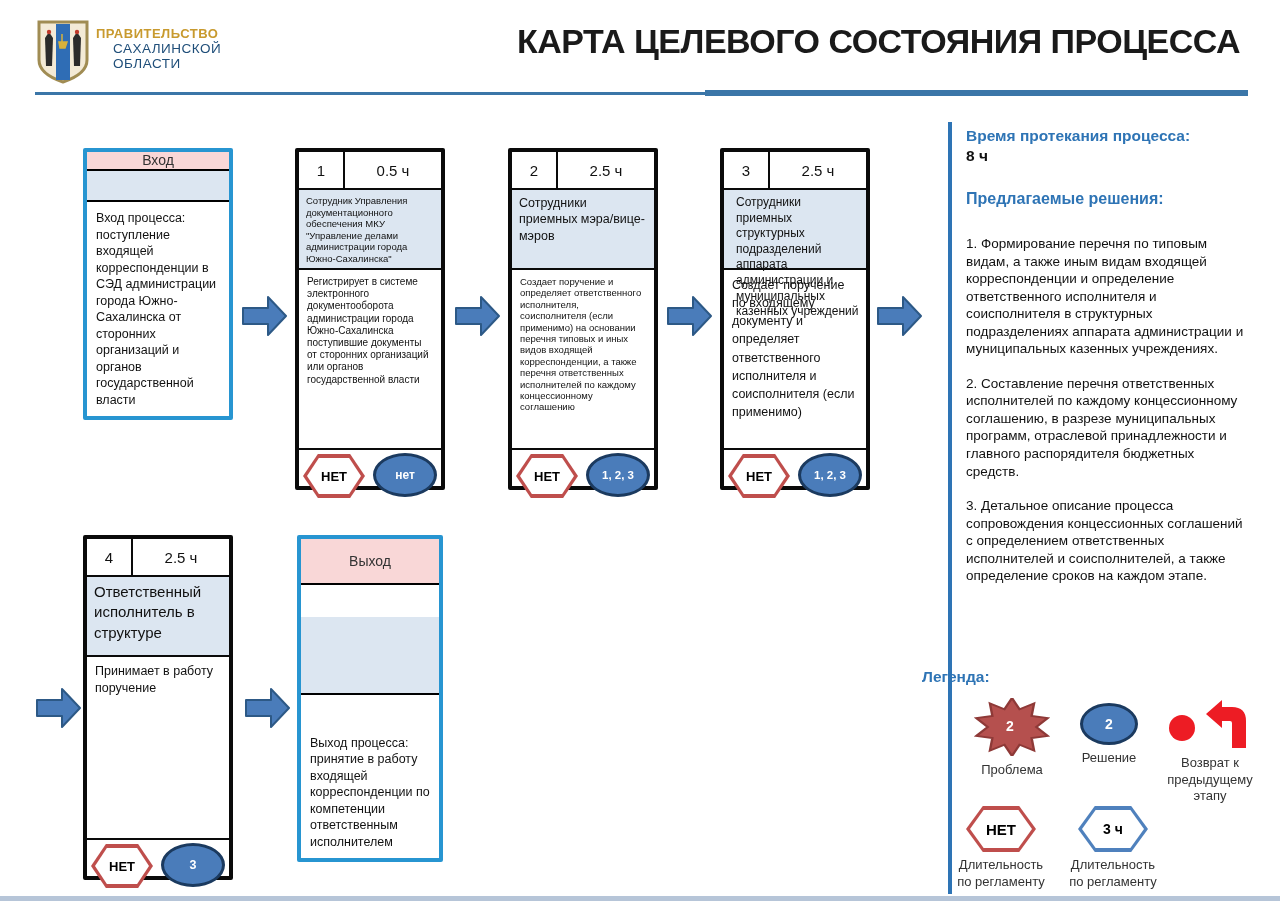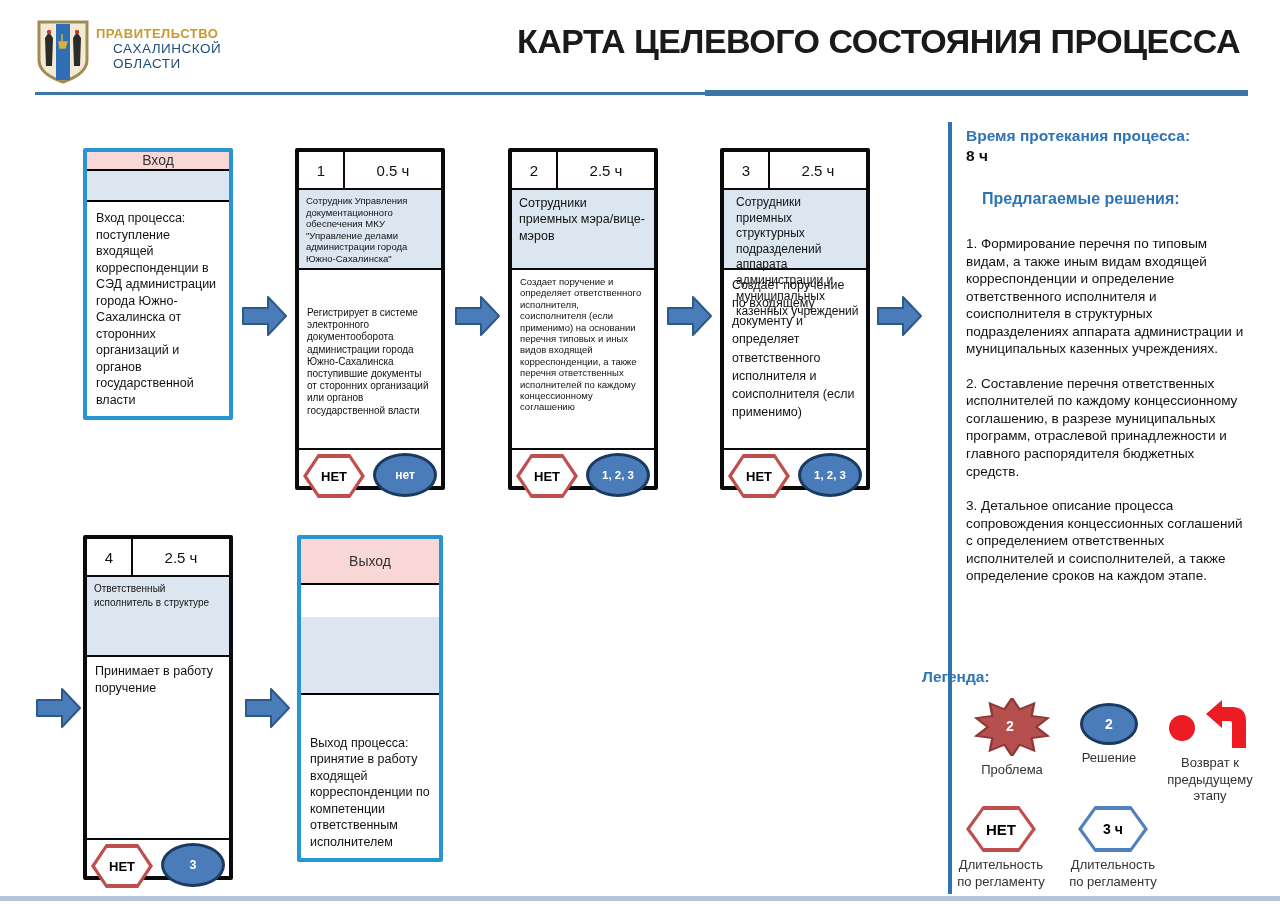--- a/index.html
+++ b/index.html
@@ -28,26 +28,26 @@
   .step{position:absolute;width:150px;border:4px solid #0a0a0a;border-radius:2px;background:#fff;box-sizing:border-box;}
   .step-top{height:36px;display:flex;border-bottom:2px solid #0a0a0a;}
   .step-num{width:44px;border-right:2px solid #0a0a0a;display:flex;align-items:center;justify-content:center;
             font-size:15px;color:#111;}
   .step-time{flex:1;display:flex;align-items:center;justify-content:center;font-size:15px;color:#111;}
   .step-role{height:78px;background:#dce6f1;border-bottom:2px solid #0a0a0a;padding:5px 7px;box-sizing:content-box;
              color:#111;height:68px;}
   .step-action{padding:6px 8px;color:#111;}
   .bline{position:absolute;left:0;right:0;bottom:36px;height:2px;background:#0a0a0a;}
   .s1 .step-role{font-size:9.5px;line-height:1.22;}
-  .s1 .step-action{font-size:10px;line-height:1.22;margin-top:31px;}
+  .s1 .step-action{font-size:10px;line-height:1.22;}
   .s2 .step-role{font-size:12.5px;line-height:1.3;}
   .s2 .step-action{font-size:9.5px;line-height:1.2;}
   .s3 .step-role{font-size:12px;line-height:1.3;padding-left:12px;}
   .s3 .step-action{font-size:12.5px;line-height:1.45;}
-  .s4 .step-role{font-size:10px;line-height:1.35;}
+  .s4 .step-role{font-size:15px;line-height:1.35;}
   .s4 .step-action{font-size:12.5px;line-height:1.35;}
 
   
   .hex{position:absolute;}
   .hex .outer{width:100%;height:100%;background:#bf4e4c;
        clip-path:polygon(0 50%,24% 0,76% 0,100% 50%,76% 100%,24% 100%);}
   .hex .inner{position:absolute;left:4px;top:4px;right:4px;bottom:4px;background:#fff;
        clip-path:polygon(0 50%,22% 0,78% 0,100% 50%,78% 100%,22% 100%);
        display:flex;align-items:center;justify-content:center;font-weight:bold;font-size:13px;color:#000;}
   .hex.blue .outer{background:#4f81bd;}
@@ -190,21 +190,21 @@
   <div class="io-head">Выход</div>
   <div class="io-mid"></div>
   <div class="io-body">Выход процесса: принятие в работу входящей корреспонденции по компетенции ответственным исполнителем</div>
 </div>
 
 <div class="abs" style="left:948px;top:122px;width:4px;height:772px;background:#2e74b5;"></div>
 
 <div class="sb-h" style="left:966px;top:127px;">Время протекания процесса:</div>
 <div class="sb-strong" style="left:966px;top:147px;">8 ч</div>
 
-<div class="sb-h" style="left:966px;top:190px;font-size:16px;margin-left:16px;">Предлагаемые решения:</div>
+<div class="sb-h" style="left:966px;top:190px;font-size:16px;">Предлагаемые решения:</div>
 <div class="sb-paras">
   <p>1. Формирование перечня по типовым видам, а также иным видам входящей корреспонденции и определение ответственного исполнителя и соисполнителя в структурных подразделениях аппарата администрации и муниципальных казенных учреждениях.</p>
   <p>2. Составление перечня ответственных исполнителей по каждому концессионному соглашению, в разрезе муниципальных программ, отраслевой принадлежности и главного распорядителя бюджетных средств.</p>
   <p>3. Детальное описание процесса сопровождения концессионных соглашений с определением ответственных исполнителей и соисполнителей, а также определение сроков на каждом этапе.</p>
 </div>
 
 <div class="sb-h" style="left:922px;top:668px;">Легенда:</div>
 
 <div class="abs" style="left:972px;top:698px;width:80px;height:58px;">
   <svg width="80" height="58" viewBox="0 0 66 62" preserveAspectRatio="none">

